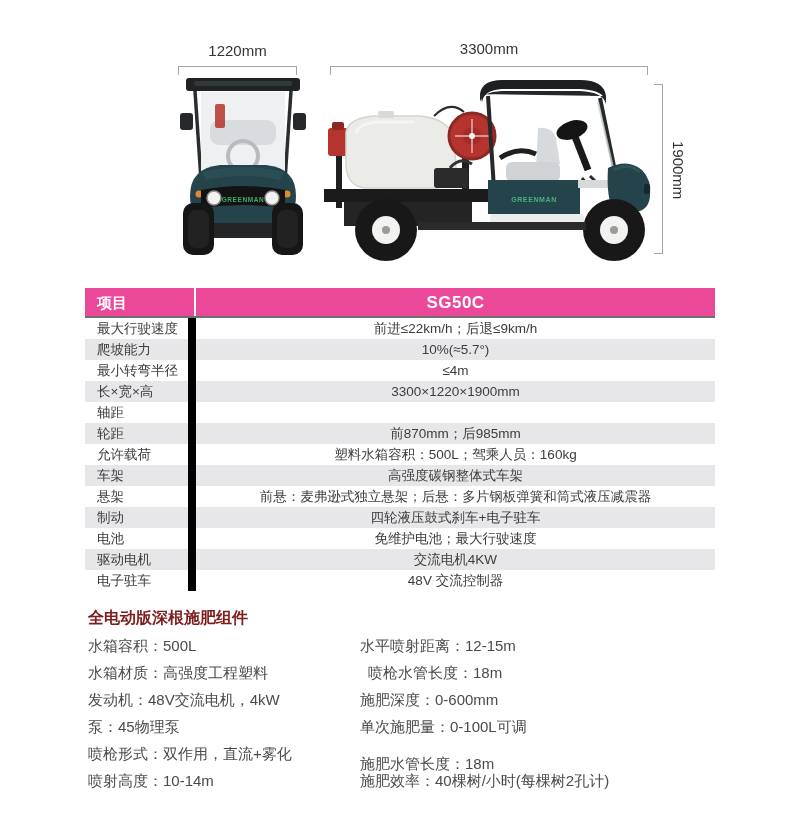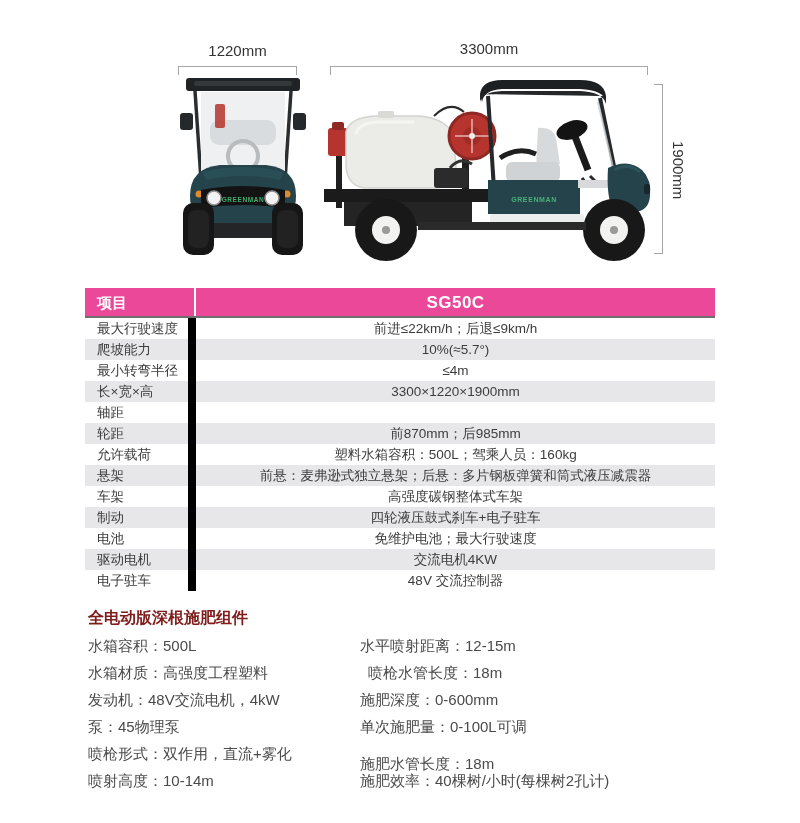--- a/index.html
+++ b/index.html
@@ -231,26 +231,26 @@
       </div>
       <div class="trow">
         <div class="tlabel">轮距</div>
         <div class="tvalue">前870mm；后985mm</div>
       </div>
       <div class="trow">
         <div class="tlabel">允许载荷</div>
         <div class="tvalue">塑料水箱容积：500L；驾乘人员：160kg</div>
       </div>
       <div class="trow">
+        <div class="tlabel">车架</div>
+        <div class="tvalue">高强度碳钢整体式车架</div>
+      </div>
+      <div class="trow">
         <div class="tlabel">悬架</div>
         <div class="tvalue">前悬：麦弗逊式独立悬架；后悬：多片钢板弹簧和筒式液压减震器</div>
-      </div>
-      <div class="trow">
-        <div class="tlabel">车架</div>
-        <div class="tvalue">高强度碳钢整体式车架</div>
       </div>
       <div class="trow">
         <div class="tlabel">制动</div>
         <div class="tvalue">四轮液压鼓式刹车+电子驻车</div>
       </div>
       <div class="trow">
         <div class="tlabel">电池</div>
         <div class="tvalue">免维护电池；最大行驶速度</div>
       </div>
       <div class="trow">

